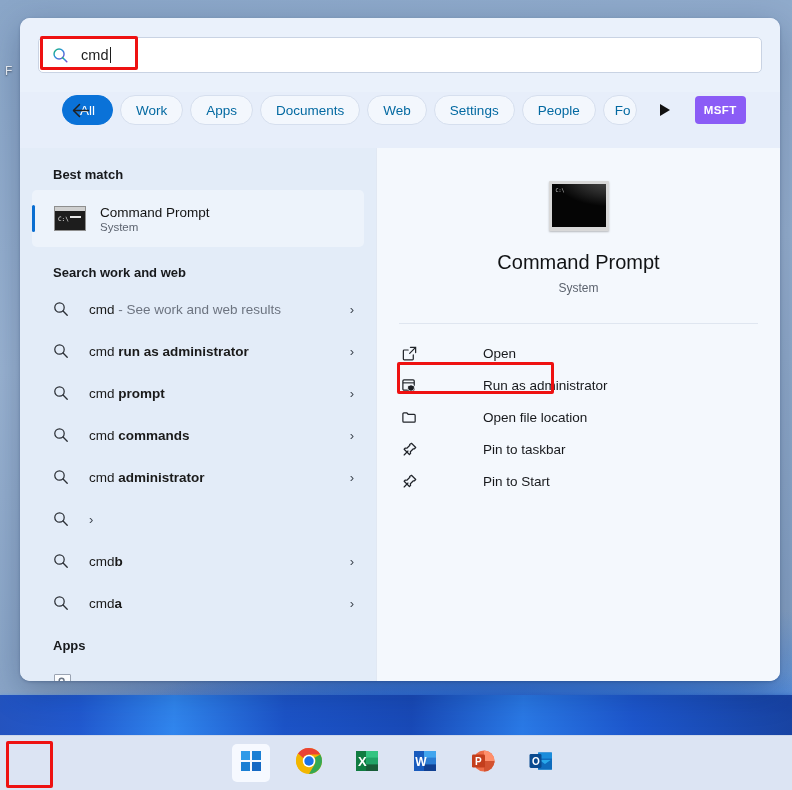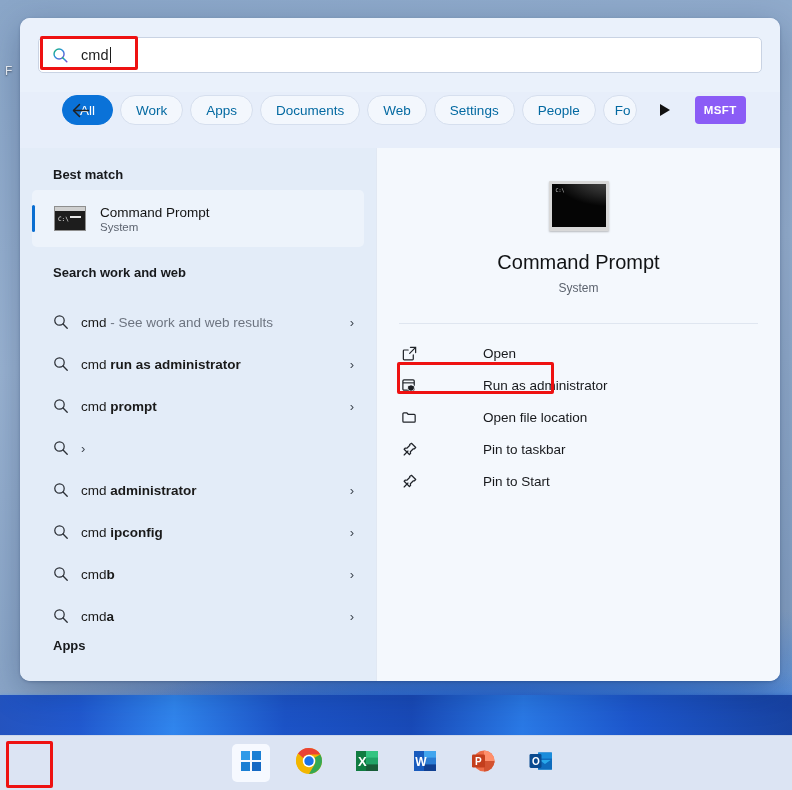--- a/index.html
+++ b/index.html
@@ -194,23 +194,24 @@
     margin: 0 14px 0 22px;
     flex: none;
   }
   #best-match-text { display: flex; flex-direction: column; gap: 1px; }
   #best-match-title { font-size: 13.5px; color: #141414; }
   #best-match-sub { font-size: 11.5px; color: #5d6470; }
 
   
   .sugg-row {
     height: 42px;
-    display: flex; align-items: flex-end;
+    display: flex; align-items: center;
     padding-left: 33px; padding-right: 22px;
     cursor: pointer;
+    gap: 8px;
   }
   .sugg-icon { width: 28px; flex: none; display: flex; align-items: center; }
   .sugg-label {
     flex: 1;
     font-size: 13.5px;
     color: #1a1a1a;
     white-space: nowrap;
   }
   .sugg-label b { font-weight: 700; }
   .sugg-label .dim { color: #6d7480; }
@@ -416,20 +417,21 @@
         <span class="chev">›</span>
       </div>
 
       <div class="sugg-row">
         <span class="sugg-icon">
           <svg width="16" height="16" viewBox="0 0 18 18">
               <circle cx="7.3" cy="7.3" r="5.3" fill="none" stroke="#2b2f36" stroke-width="1.4"></circle>
               <line x1="11.3" y1="11.3" x2="16" y2="16" stroke="#2b2f36" stroke-width="1.5" stroke-linecap="round"></line>
             </svg>
         </span>
+        <span class="sugg-label"><span>cmd </span><b>commands</b></span>
         <span class="chev">›</span>
       </div>
 
       <div class="sugg-row">
         <span class="sugg-icon">
           <svg width="16" height="16" viewBox="0 0 18 18">
               <circle cx="7.3" cy="7.3" r="5.3" fill="none" stroke="#2b2f36" stroke-width="1.4"></circle>
               <line x1="11.3" y1="11.3" x2="16" y2="16" stroke="#2b2f36" stroke-width="1.5" stroke-linecap="round"></line>
             </svg>
         </span>
@@ -437,21 +439,20 @@
         <span class="chev">›</span>
       </div>
 
       <div class="sugg-row">
         <span class="sugg-icon">
           <svg width="16" height="16" viewBox="0 0 18 18">
               <circle cx="7.3" cy="7.3" r="5.3" fill="none" stroke="#2b2f36" stroke-width="1.4"></circle>
               <line x1="11.3" y1="11.3" x2="16" y2="16" stroke="#2b2f36" stroke-width="1.5" stroke-linecap="round"></line>
             </svg>
         </span>
-        <span class="sugg-label"><span>cmd </span><b>ipconfig</b></span>
         <span class="chev">›</span>
       </div>
 
       <div class="sugg-row">
         <span class="sugg-icon">
           <svg width="16" height="16" viewBox="0 0 18 18">
               <circle cx="7.3" cy="7.3" r="5.3" fill="none" stroke="#2b2f36" stroke-width="1.4"></circle>
               <line x1="11.3" y1="11.3" x2="16" y2="16" stroke="#2b2f36" stroke-width="1.5" stroke-linecap="round"></line>
             </svg>
         </span>

